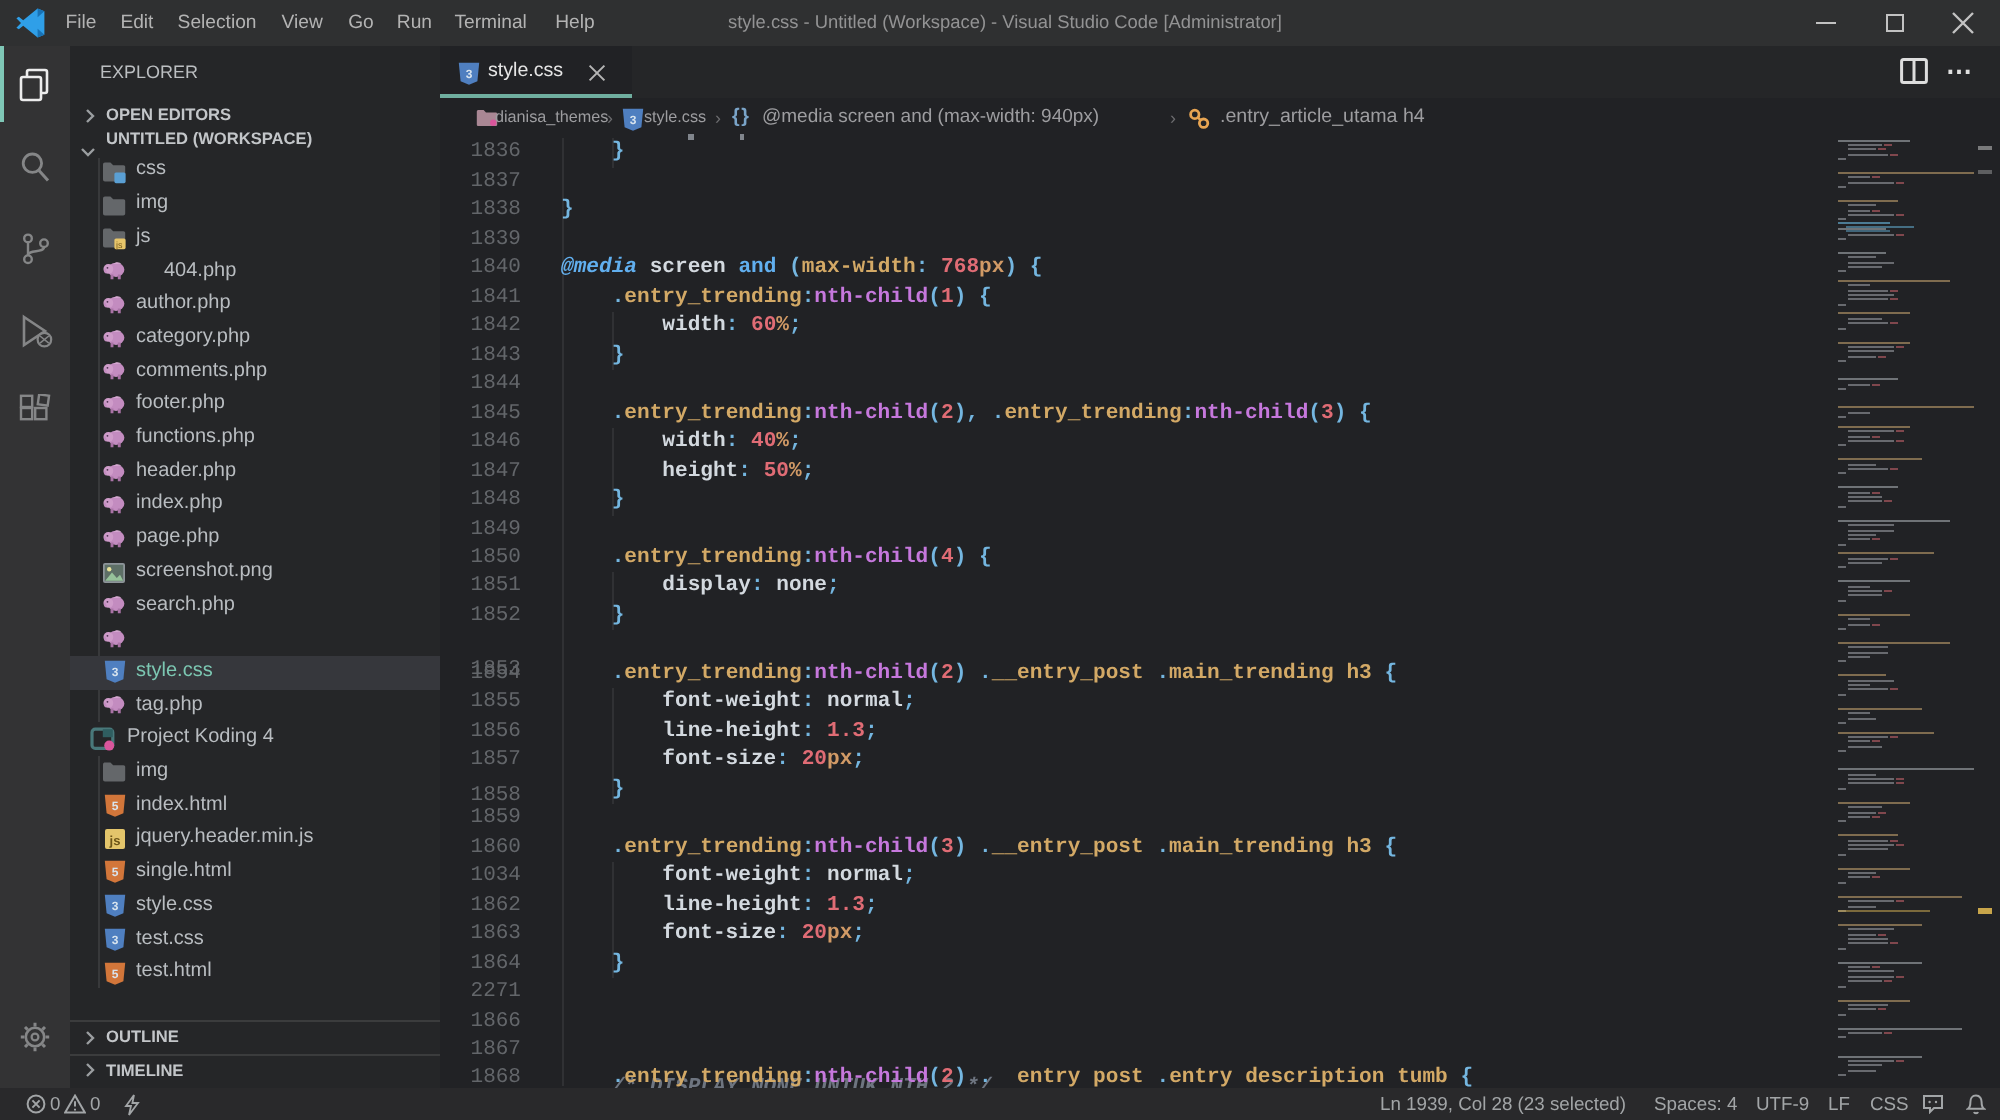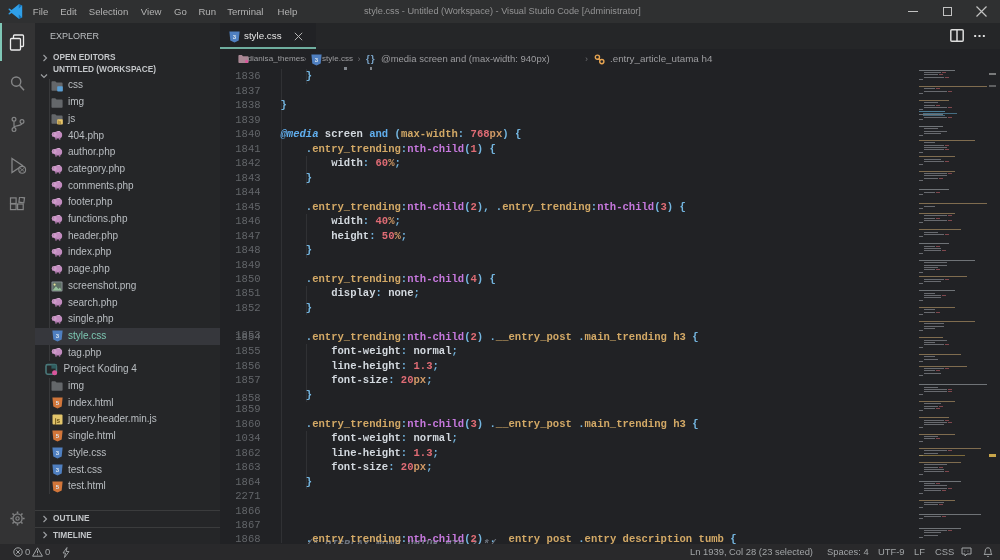--- a/index.html
+++ b/index.html
@@ -100,21 +100,21 @@
     </svg>
 <div class="row" style="top:110.85000000000001px;color:#b9bdc1">
       <span class="rlab" style="left:33px">js</span>
     </div>
 <svg class="abs" style="left:51px;top:113.2px" width="12" height="12" viewBox="0 0 12 12">
 <path d="M0.5 2.2 C0.5 1.6 0.9 1.2 1.5 1.2 H4.2 L5.6 2.6 H10.7 C11.3 2.6 11.6 3 11.6 3.5 V9.8 C11.6 10.4 11.2 10.8 10.6 10.8 H1.5 C0.9 10.8 0.5 10.4 0.5 9.8 Z" fill="#64676a"></path>
       <rect x="6.2" y="6.2" width="5.6" height="5.4" rx="0.8" fill="#e8c66a"></rect>
       <text x="7" y="10.8" font-size="4.5" fill="#7a5d1e" font-family="Liberation Sans">js</text>
     </svg>
 <div class="row" style="top:127.55000000000001px;color:#b9bdc1">
-      <span class="rlab" style="left:33px">404.php</span>
+      <span class="rlab" style="left:47px">404.php</span>
     </div>
 <svg class="abs" style="left:51px;top:130.3px" width="12" height="10" viewBox="0 0 13 11">
 <ellipse cx="7.6" cy="5.4" rx="4.6" ry="3.9" fill="#c38cc0"></ellipse>
 <circle cx="3.4" cy="4.9" r="2.7" fill="#cf9cca"></circle>
 <path d="M1.6 4.2 C0.8 5.2 0.8 6.6 1.8 7.4 L2.6 6.8" fill="#c38cc0"></path>
 <rect x="4.6" y="8.0" width="1.6" height="2.6" fill="#a973a6"></rect>
 <rect x="8.6" y="8.0" width="1.6" height="2.6" fill="#a973a6"></rect>
 <circle cx="2.9" cy="4.3" r="0.5" fill="#4c3050"></circle>
 <path d="M6.2 2.2 C7.4 0.8 9.8 0.9 10.6 2.4 C9.4 2.0 7.4 2.0 6.2 2.2 Z" fill="#d9aed5"></path>
     </svg>
@@ -228,23 +228,20 @@
     </div>
 <svg class="abs" style="left:51px;top:297.29999999999995px" width="12" height="10" viewBox="0 0 13 11">
 <ellipse cx="7.6" cy="5.4" rx="4.6" ry="3.9" fill="#c38cc0"></ellipse>
 <circle cx="3.4" cy="4.9" r="2.7" fill="#cf9cca"></circle>
 <path d="M1.6 4.2 C0.8 5.2 0.8 6.6 1.8 7.4 L2.6 6.8" fill="#c38cc0"></path>
 <rect x="4.6" y="8.0" width="1.6" height="2.6" fill="#a973a6"></rect>
 <rect x="8.6" y="8.0" width="1.6" height="2.6" fill="#a973a6"></rect>
 <circle cx="2.9" cy="4.3" r="0.5" fill="#4c3050"></circle>
 <path d="M6.2 2.2 C7.4 0.8 9.8 0.9 10.6 2.4 C9.4 2.0 7.4 2.0 6.2 2.2 Z" fill="#d9aed5"></path>
     </svg>
-<div class="row" style="top:311.25px;color:#b9bdc1">
-      <span class="rlab" style="left:33px">single.php</span>
-    </div>
 <svg class="abs" style="left:51px;top:314.0px" width="12" height="10" viewBox="0 0 13 11">
 <ellipse cx="7.6" cy="5.4" rx="4.6" ry="3.9" fill="#c38cc0"></ellipse>
 <circle cx="3.4" cy="4.9" r="2.7" fill="#cf9cca"></circle>
 <path d="M1.6 4.2 C0.8 5.2 0.8 6.6 1.8 7.4 L2.6 6.8" fill="#c38cc0"></path>
 <rect x="4.6" y="8.0" width="1.6" height="2.6" fill="#a973a6"></rect>
 <rect x="8.6" y="8.0" width="1.6" height="2.6" fill="#a973a6"></rect>
 <circle cx="2.9" cy="4.3" r="0.5" fill="#4c3050"></circle>
 <path d="M6.2 2.2 C7.4 0.8 9.8 0.9 10.6 2.4 C9.4 2.0 7.4 2.0 6.2 2.2 Z" fill="#d9aed5"></path>
     </svg>
 <div class="row" style="top:327.95px;background:#36373c;color:#7cc7b2">

